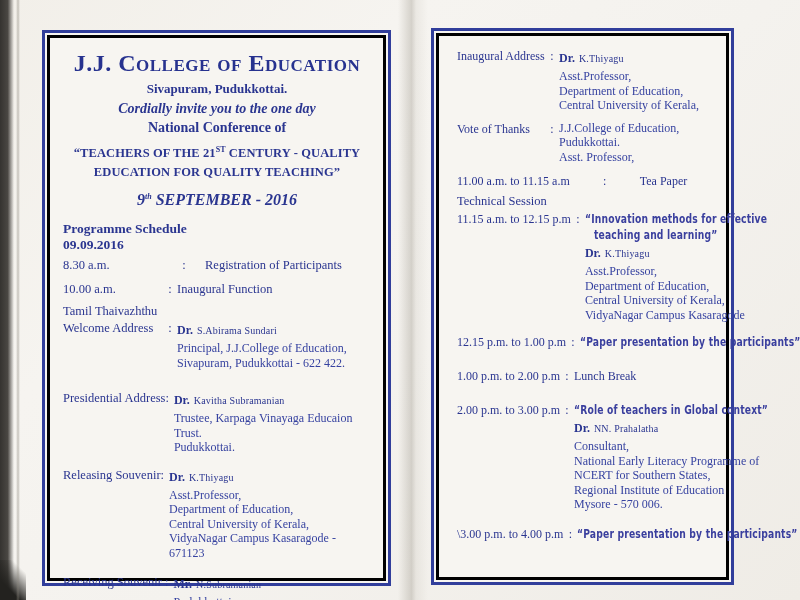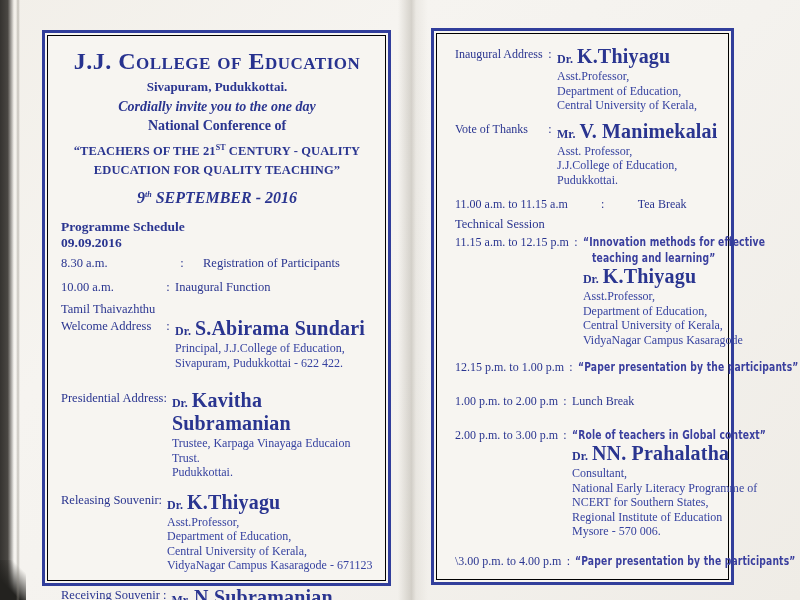--- a/index.html
+++ b/index.html
@@ -30,21 +30,21 @@
     background:linear-gradient(90deg,rgba(150,144,132,0) 0%,rgba(150,144,132,0.35) 45%,rgba(170,164,152,0.15) 60%,rgba(150,144,132,0) 100%);
   }
   .page{
     position:absolute;
     border:3px solid #313e9b;
     background:#f7f5f1;
     box-sizing:border-box;
   }
   .page-inner{
     position:absolute;left:2px;top:2px;right:2px;bottom:2px;
-    border:1px solid #000000;
+    border:3px solid #000000;
   }
   #left-page{left:42px;top:30px;width:349px;height:556px;}
   #right-page{left:431px;top:28px;width:303px;height:557px;}
   .content{
     position:absolute;left:4px;top:4px;right:4px;bottom:4px;
     color:#2a3590;
   }
   
   .hdr{text-align:center;}
   .college{
@@ -61,21 +61,21 @@
   .lcontent{padding:0 8px 0 9px;}
   .sched-h{margin-top:10px;font-size:13.5px;line-height:17px;font-weight:bold;}
   .sched-d{font-size:13.5px;line-height:16px;font-weight:bold;}
   .row{display:flex;align-items:flex-start;font-size:12.5px;line-height:17px;}
   .lbl{flex:none;min-width:100px;white-space:nowrap;}
   .col{flex:none;width:14px;text-align:center;}
   .col:empty{width:5px;}
   .val{flex:1;}
   .plainrow{font-size:12.5px;line-height:15px;}
   .pfx{font-weight:bold;font-size:12px;margin-right:4px;}
-  .nm{font-weight:bold;font-size:20px;letter-spacing:0.2px;}
+  .nm{font-weight:normal;font-size:10px;letter-spacing:0.2px;}
   .nameline{line-height:20px;}
   .subline{font-size:12px;line-height:14.5px;color:#3642a0;}
   
   .lr0{margin-top:4px;gap:14px;} .lr1{margin-top:7px;} .lr2{margin-top:6px;}
   .lr3{margin-top:1px;} .lr4{margin-top:20px;} .lr5{margin-top:12px;} .lr6{margin-top:14px;}
   
   .rcontent{padding:6px 6px 0 14px;}
   .rrow{display:flex;align-items:flex-start;font-size:12px;line-height:16px;}
   .rlbl{flex:none;min-width:88px;white-space:nowrap;}
   .rr0{margin-top:2px;} .rr1{margin-top:8px;} .rr2{margin-top:9px;gap:28px;} .rr3{margin-top:5px;}
@@ -186,30 +186,29 @@
             <div class="subline">Asst.Professor,</div>
             <div class="subline">Department of Education,</div>
             <div class="subline">Central University of Kerala,</div>
           </div>
         </div>
 
         <div class="rrow rr1">
           <span class="rlbl">Vote of Thanks</span>
           <span class="col">:</span>
           <div class="val">
-            <div class="nameline"><span class="pfx">Mr.</span><span class="nm">V. Manimekalai</span></div>
+            <div class="subline">J.J.College of Education, Pudukkottai.</div>
             <div class="subline">Asst. Professor,</div>
-            <div class="subline">J.J.College of Education, Pudukkottai.</div>
           </div>
         </div>
 
         <div class="rrow rr2">
           <span class="rlbl">11.00 a.m. to 11.15 a.m</span>
           <span class="col">:</span>
-          <div class="val">Tea Break</div>
+          <div class="val">Tea Paper</div>
         </div>
 
         <div class="plainrow rr3">Technical Session</div>
 
         <div class="rrow rr4">
           <span class="rlbl">11.15 a.m. to 12.15 p.m</span>
           <span class="col">:</span>
           <div class="val">
             <div><span class="fq">“Innovation methods for effective</span></div>
             <div><span class="fq fq2">teaching and learning”</span></div>

